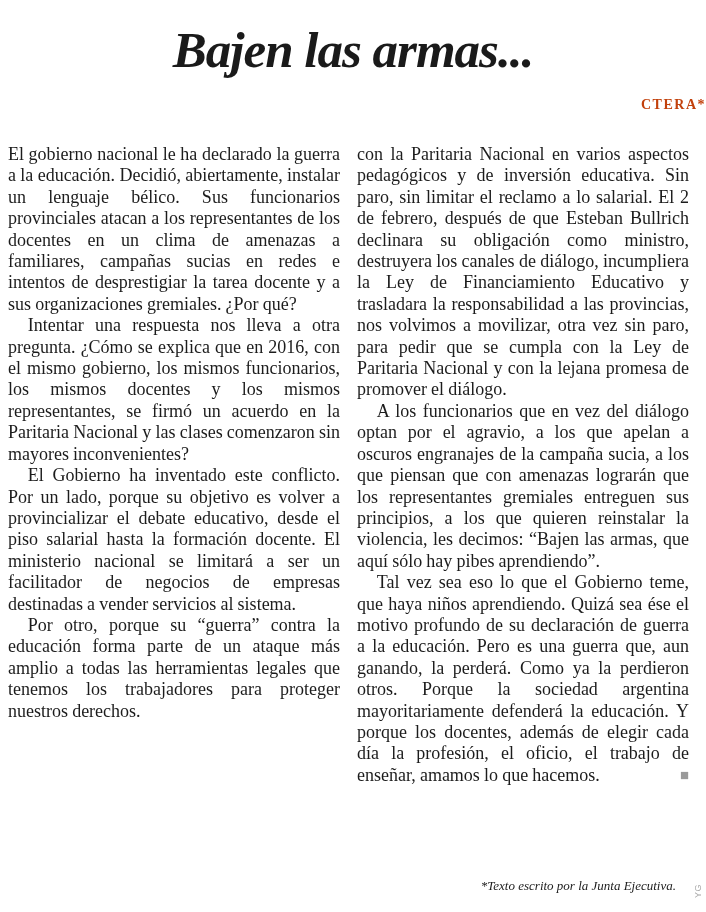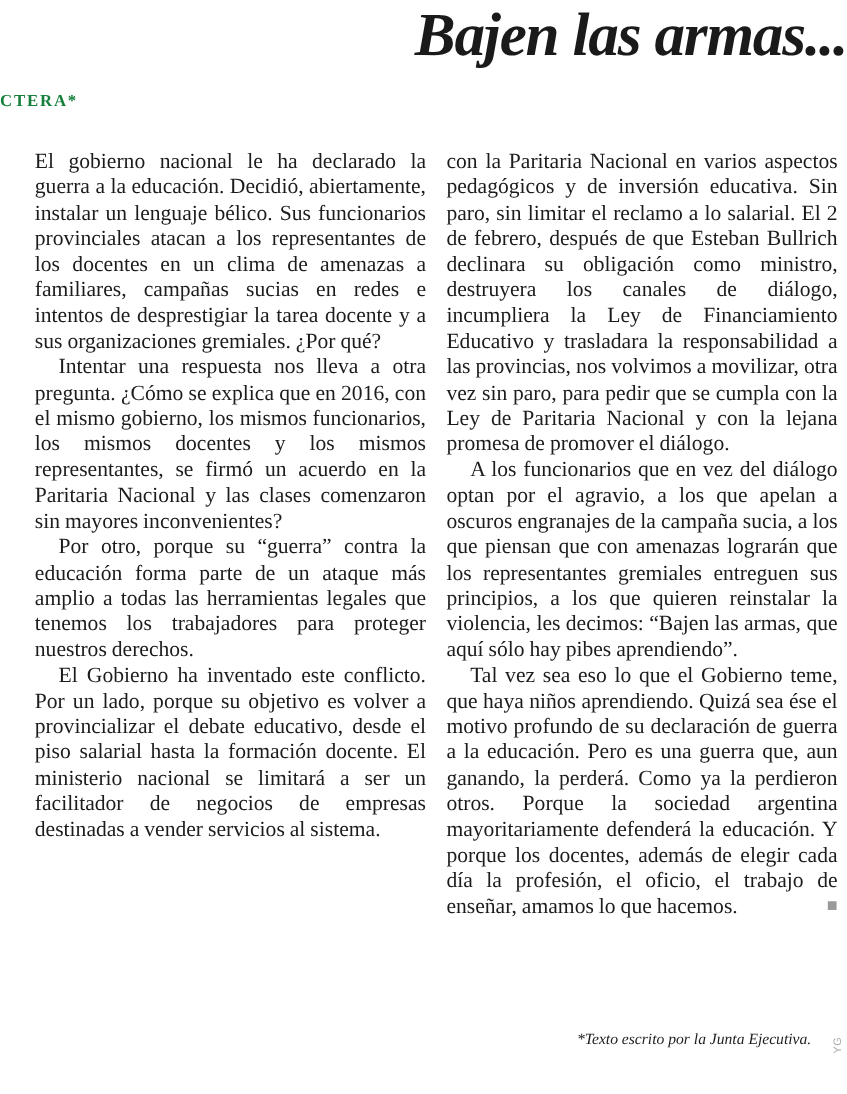--- a/index.html
+++ b/index.html
@@ -12,40 +12,41 @@
     font-family: "Liberation Serif", serif;
     color: #1c1c1c;
   }
   .page {
     width: 706px;
     height: 912px;
     background: #ffffff;
     position: relative;
   }
   .headline {
-    text-align: right;
+    text-align: center;
+    margin-top: 20px;
     font-size: 51px;
     line-height: 60px;
     font-weight: bold;
     font-style: italic;
     letter-spacing: -1px;
     color: #1a1a1a;
   }
   .byline {
-    text-align: left;
+    text-align: right;
     margin-top: 17px;
     font-size: 14px;
     font-weight: 700;
     letter-spacing: 1.5px;
-    color: #15803d;
+    color: #c2410c;
   }
   .columns {
     display: flex;
     gap: 17px;
-    padding-left: 29px;
+    padding-left: 8px;
     padding-right: 8px;
     margin-top: 31px;
   }
   .col {
     width: 332px;
     text-align: justify;
     font-size: 18px;
     line-height: 21.4px;
     color: #1c1c1c;
     hyphens: auto;
@@ -89,22 +90,22 @@
 
   <h1 class="headline">Bajen las armas...</h1>
 
   <div class="byline">CTERA*</div>
 
   <div class="columns">
 
     <div class="col">
       <p class="no-indent">El gobierno nacional le ha declarado la guerra a la educación. Decidió, abiertamente, instalar un lenguaje bélico. Sus funcionarios provinciales atacan a los representantes de los docentes en un clima de amenazas a familiares, campañas sucias en redes e intentos de desprestigiar la tarea docente y a sus organizaciones gremiales. ¿Por qué?</p>
       <p>Intentar una respuesta nos lleva a otra pregunta. ¿Cómo se explica que en 2016, con el mismo gobierno, los mismos funcionarios, los mismos docentes y los mismos representantes, se firmó un acuerdo en la Paritaria Nacional y las clases comenzaron sin mayores inconvenientes?</p>
+      <p>El Gobierno ha inventado este conflicto. Por un lado, porque su objetivo es volver a provincializar el debate educativo, desde el piso salarial hasta la formación docente. El ministerio nacional se limitará a ser un facilitador de negocios de empresas destinadas a vender servicios al sistema.</p>
       <p>Por otro, porque su “guerra” contra la educación forma parte de un ataque más amplio a todas las herramientas legales que tenemos los trabajadores para proteger nuestros derechos.</p>
-      <p>El Gobierno ha inventado este conflicto. Por un lado, porque su objetivo es volver a provincializar el debate educativo, desde el piso salarial hasta la formación docente. El ministerio nacional se limitará a ser un facilitador de negocios de empresas destinadas a vender servicios al sistema.</p>
     </div>
 
     <div class="col">
       <p class="no-indent">con la Paritaria Nacional en varios aspectos pedagógicos y de inversión educativa. Sin paro, sin limitar el reclamo a lo salarial. El 2 de febrero, después de que Esteban Bullrich declinara su obligación como ministro, destruyera los canales de diálogo, incumpliera la Ley de Financiamiento Educativo y trasladara la responsabilidad a las provincias, nos volvimos a movilizar, otra vez sin paro, para pedir que se cumpla con la Ley de Paritaria Nacional y con la lejana promesa de promover el diálogo.</p>
       <p>A los funcionarios que en vez del diálogo optan por el agravio, a los que apelan a oscuros engranajes de la campaña sucia, a los que piensan que con amenazas lograrán que los representantes gremiales entreguen sus principios, a los que quieren reinstalar la violencia, les decimos: “Bajen las armas, que aquí sólo hay pibes aprendiendo”.</p>
       <p>Tal vez sea eso lo que el Gobierno teme, que haya niños aprendiendo. Quizá sea ése el motivo profundo de su declaración de guerra a la educación. Pero es una guerra que, aun ganando, la perderá. Como ya la perdieron otros. Porque la sociedad argentina mayoritariamente defenderá la educación. Y porque los docentes, además de elegir cada día la profesión, el oficio, el trabajo de enseñar, amamos lo que hacemos.</p>
       <span class="end-mark">■</span>
     </div>
 
   </div>

